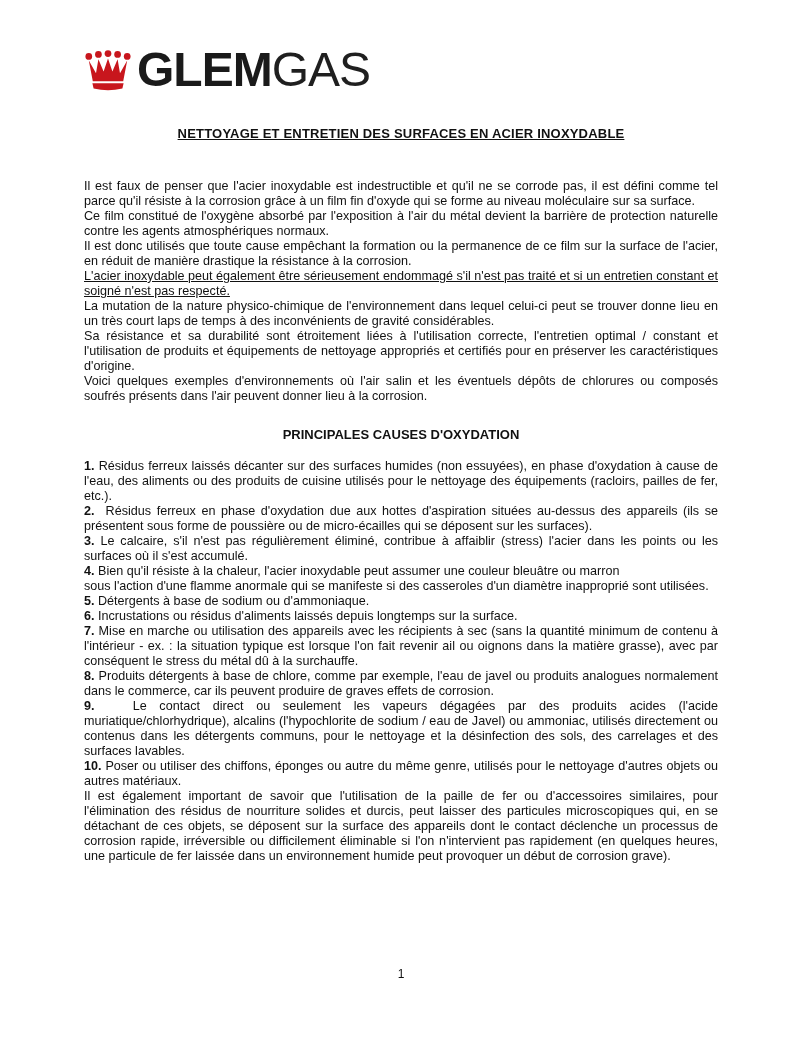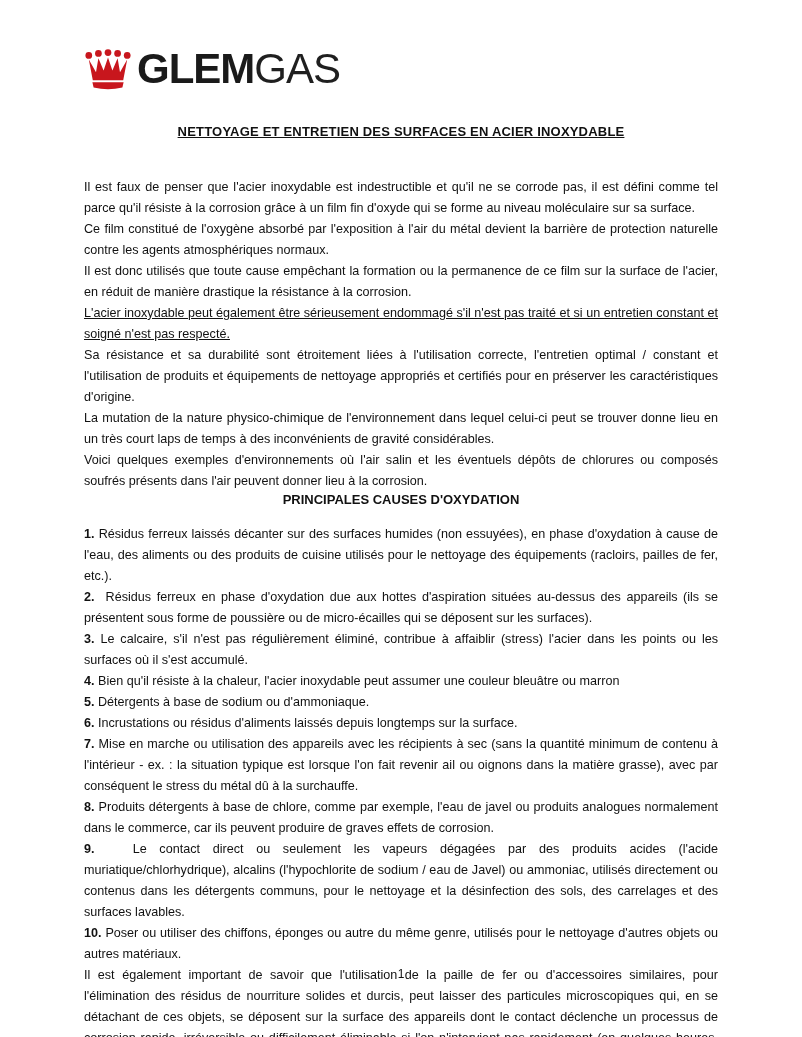--- a/index.html
+++ b/index.html
@@ -30,21 +30,21 @@
     display: flex;
     align-items: center;
   }
   .crown {
     width: 48px;
     height: 46px;
     margin-right: 5px;
     flex: 0 0 auto;
   }
   .brand {
-    font-size: 42px;
+    font-size: 48px;
     line-height: 1;
     letter-spacing: -1px;
     white-space: nowrap;
   }
   .brand-primary {
     font-weight: bold;
     color: #1a1a1a;
   }
   .brand-secondary {
     font-weight: normal;
@@ -58,30 +58,31 @@
     font-weight: bold;
     text-decoration: underline;
     letter-spacing: 0.2px;
   }
   
   .intro {
     margin-top: 38px;
   }
   .bodytext {
     font-size: 12.6px;
-    line-height: 21px;
+    line-height: 15px;
     text-align: justify;
   }
   .bodytext p {
     margin: 0;
   }
   .underlined {
     text-decoration: underline;
   }
   .section-heading {
+    margin-top: 23px;
     text-align: center;
     font-size: 13px;
     font-weight: bold;
   }
   .causes {
     margin-top: 17px;
   }
   .cause-item {
     margin: 0;
   }
@@ -123,32 +124,33 @@
       </div>
     </div>
 
     <div class="doc-title">NETTOYAGE ET ENTRETIEN DES SURFACES EN ACIER INOXYDABLE</div>
 
     <div class="intro bodytext">
       <p>Il est faux de penser que l'acier inoxydable est indestructible et qu'il ne se corrode pas, il est défini comme tel parce qu'il résiste à la corrosion grâce à un film fin d'oxyde qui se forme au niveau moléculaire sur sa surface.</p>
       <p>Ce film constitué de l'oxygène absorbé par l'exposition à l'air du métal devient la barrière de protection naturelle contre les agents atmosphériques normaux.</p>
       <p>Il est donc utilisés que toute cause empêchant la formation ou la permanence de ce film sur la surface de l'acier, en réduit de manière drastique la résistance à la corrosion.</p>
       <p class="underlined">L'acier inoxydable peut également être sérieusement endommagé s'il n'est pas traité et si un entretien constant et soigné n'est pas respecté.</p>
+      <p>La mutation de la nature physico-chimique de l'environnement dans lequel celui-ci peut se trouver donne lieu en un très court laps de temps à des inconvénients de gravité considérables.</p>
       <p>Sa résistance et sa durabilité sont étroitement liées à l'utilisation correcte, l'entretien optimal / constant et l'utilisation de produits et équipements de nettoyage appropriés et certifiés pour en préserver les caractéristiques d'origine.</p>
-      <p>La mutation de la nature physico-chimique de l'environnement dans lequel celui-ci peut se trouver donne lieu en un très court laps de temps à des inconvénients de gravité considérables.</p>
       <p>Voici quelques exemples d'environnements où l'air salin et les éventuels dépôts de chlorures ou composés soufrés présents dans l'air peuvent donner lieu à la corrosion.</p>
     </div>
 
     <div class="section-heading">PRINCIPALES CAUSES D'OXYDATION</div>
 
     <div class="causes bodytext">
       <p class="cause-item"><span class="cause-num">1.</span> <span>Résidus ferreux laissés décanter sur des surfaces humides (non essuyées), en phase d'oxydation à cause de l'eau, des aliments ou des produits de cuisine utilisés pour le nettoyage des équipements (racloirs, pailles de fer, etc.).</span></p>
       <p class="cause-item"><span class="cause-num">2.</span>&nbsp; <span>Résidus ferreux en phase d'oxydation due aux hottes d'aspiration situées au-dessus des appareils (ils se présentent sous forme de poussière ou de micro-écailles qui se déposent sur les surfaces).</span></p>
       <p class="cause-item"><span class="cause-num">3.</span> <span>Le calcaire, s'il n'est pas régulièrement éliminé, contribue à affaiblir (stress) l'acier dans les points ou les surfaces où il s'est accumulé.</span></p>
       <p class="cause-item"><span class="cause-num">4.</span> <span>Bien qu'il résiste à la chaleur, l'acier inoxydable peut assumer une couleur bleuâtre ou marron</span></p>
+      <p class="cause-item">sous l'action d'une flamme anormale qui se manifeste si des casseroles d'un diamètre inapproprié sont utilisées.</p>
       <p class="cause-item"><span class="cause-num">5.</span> <span>Détergents à base de sodium ou d'ammoniaque.</span></p>
       <p class="cause-item"><span class="cause-num">6.</span> <span>Incrustations ou résidus d'aliments laissés depuis longtemps sur la surface.</span></p>
       <p class="cause-item"><span class="cause-num">7.</span> <span>Mise en marche ou utilisation des appareils avec les récipients à sec (sans la quantité minimum de contenu à l'intérieur - ex. : la situation typique est lorsque l'on fait revenir ail ou oignons dans la matière grasse), avec par conséquent le stress du métal dû à la surchauffe.</span></p>
       <p class="cause-item"><span class="cause-num">8.</span> <span>Produits détergents à base de chlore, comme par exemple, l'eau de javel ou produits analogues normalement dans le commerce, car ils peuvent produire de graves effets de corrosion.</span></p>
       <p class="cause-item"><span class="cause-num">9.</span>&nbsp;&nbsp; <span>Le contact direct ou seulement les vapeurs dégagées par des produits acides (l'acide muriatique/chlorhydrique), alcalins (l'hypochlorite de sodium / eau de Javel) ou ammoniac, utilisés directement ou contenus dans les détergents communs, pour le nettoyage et la désinfection des sols, des carrelages et des surfaces lavables.</span></p>
       <p class="cause-item"><span class="cause-num">10.</span> <span>Poser ou utiliser des chiffons, éponges ou autre du même genre, utilisés pour le nettoyage d'autres objets ou autres matériaux.</span></p>
     </div>
 
     <div class="closing bodytext">
       <p>Il est également important de savoir que l'utilisation de la paille de fer ou d'accessoires similaires, pour l'élimination des résidus de nourriture solides et durcis, peut laisser des particules microscopiques qui, en se détachant de ces objets, se déposent sur la surface des appareils dont le contact déclenche un processus de corrosion rapide, irréversible ou difficilement éliminable si l'on n'intervient pas rapidement (en quelques heures, une particule de fer laissée dans un environnement humide peut provoquer un début de corrosion grave).</p>

